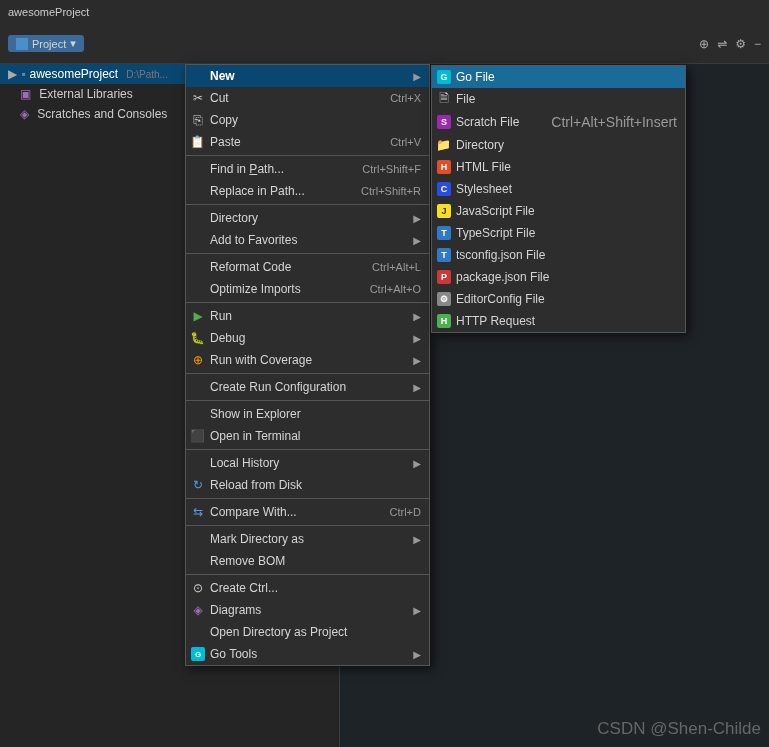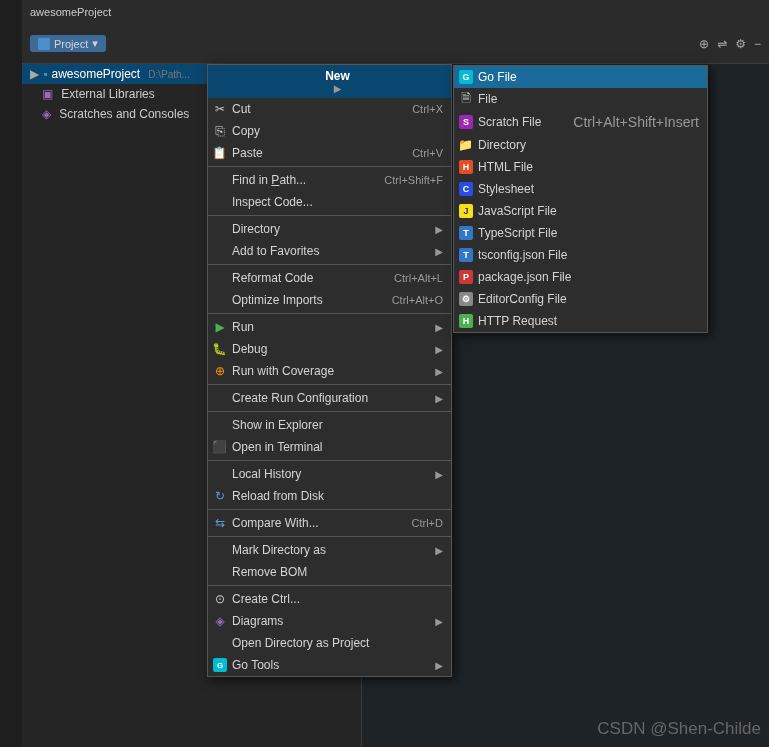--- a/index.html
+++ b/index.html
@@ -12,21 +12,20 @@
       color: #d4d4d4;
       overflow: hidden;
       position: relative;
     }
 
     
     .ide-bg {
       position: absolute;
       top: 0; left: 0; right: 0; bottom: 0;
       background: #1e2327;
-      margin-left: 22px;
     }
 
     
     .title-bar {
       position: absolute;
       top: 0; left: 0; right: 0;
       height: 24px;
       background: #2b2b2b;
       display: flex;
       align-items: center;
@@ -92,21 +91,20 @@
       color: #d4d4d4;
       cursor: pointer;
       position: relative;
       min-height: 22px;
       justify-content: space-between;
     }
 
     .menu-item.active {
       background: #094771;
       color: white;
-      flex-direction: column;
     }
 
     .menu-item-left {
       display: flex;
       align-items: center;
       gap: 6px;
     }
 
     .menu-item-right {
       display: flex;
@@ -384,22 +382,23 @@
     </div>
     <div class="menu-separator"></div>
     <div class="menu-item">
       <div class="menu-item-left">
           <span>Find in <u>P</u>ath...</span>
         </div>
       <span class="menu-item-right">Ctrl+Shift+F</span>
     </div>
     <div class="menu-item">
       <div class="menu-item-left">
-          <span>Inspect Code...</span>
-        </div>
+          <span>Replace in Path...</span>
+        </div>
+      <span class="menu-item-right">Ctrl+Shift+R</span>
     </div>
     <div class="menu-separator"></div>
     <div class="menu-item">
       <div class="menu-item-left">
           <span>Directory</span>
         </div>
       <div class="menu-item-right">
           <span class="submenu-arrow">▶</span>
         </div>
     </div>

